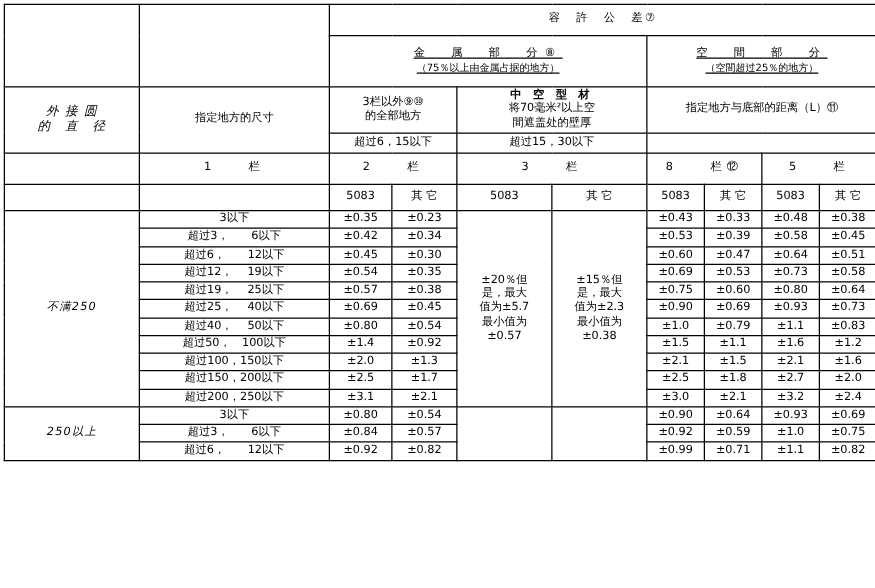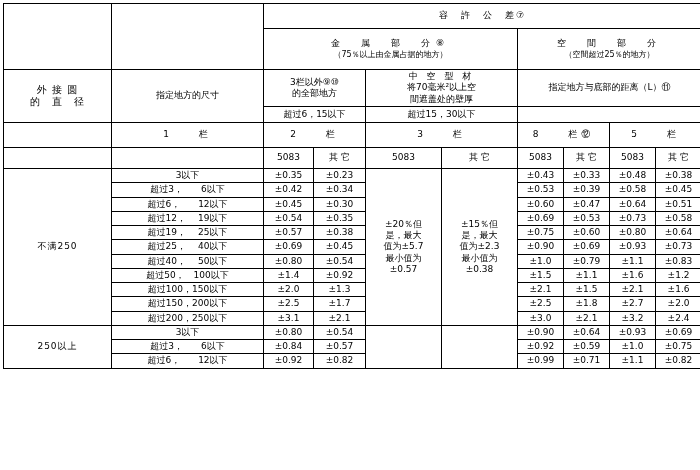--- a/index.html
+++ b/index.html
@@ -15,27 +15,27 @@
     table-layout:fixed;
   }
   table.spec td{
     border:1px solid #000;
     text-align:center;
     vertical-align:middle;
     font-size:9px;
     line-height:1.25;
     padding:1px 2px;
   }
-  .nb-l{border-left:none;}
+  .nb-l{border-left:none;font-style:italic;}
   .nb-r{border-right:none;}
   .nb-t{border-top:none;}
   .nb-b{border-bottom:none;}
-  .hdr{font-size:10px;}
+  .hdr{font-size:10px;text-decoration:underline;}
   .big{font-size:11px;letter-spacing:2px;}
-  .sp3{letter-spacing:3px;}
+  .sp3{letter-spacing:3px;font-weight:bold;}
   .sp6{letter-spacing:6px;}
   .small{font-size:8px;}
   .trail{text-align:right;padding-right:6px;}
   .num{font-size:9px;}
   .colname{letter-spacing:4px;}
   .rowlabel{font-size:10px;letter-spacing:1px;}
   .note{font-size:9px;line-height:1.55;text-align:center;}
   .outer-wrap{position:relative;width:700px;height:470px;}
 </style>
 </head>

